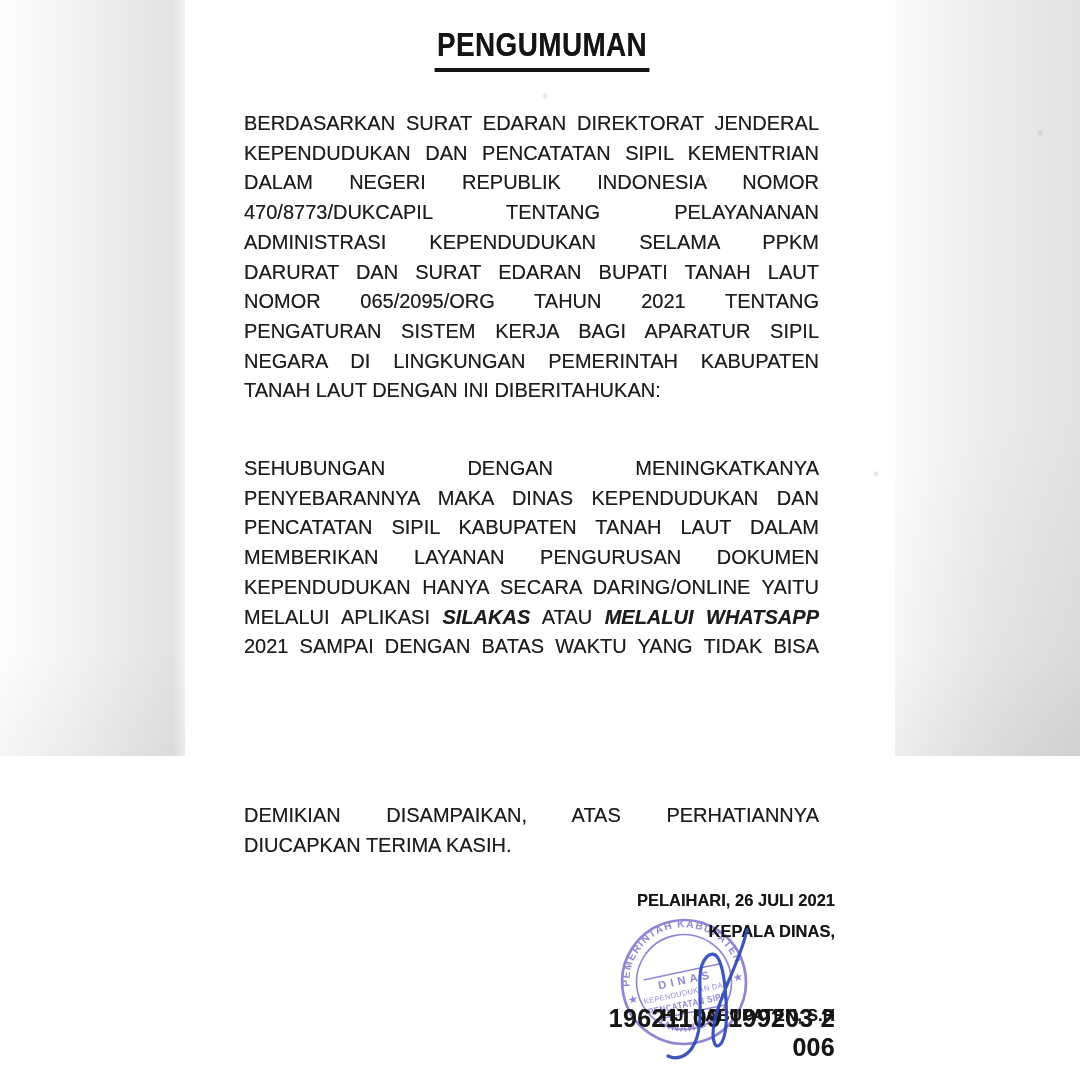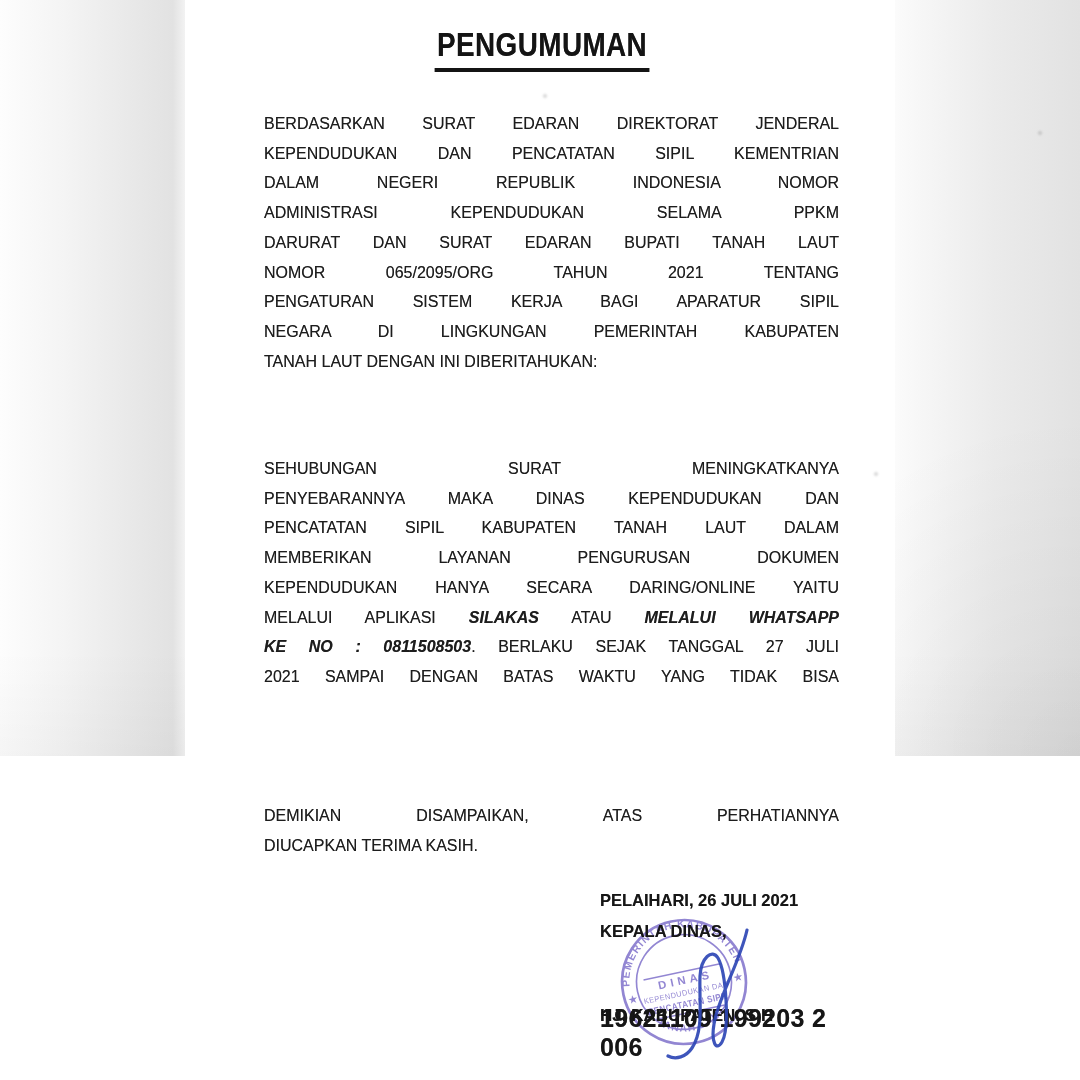--- a/index.html
+++ b/index.html
@@ -28,31 +28,31 @@
   .title-text{
     display:inline-block;
     font-size:34px; font-weight:bold; color:#141414;
     letter-spacing:0.5px;
     transform:scaleX(0.82); transform-origin:center;
     border-bottom:4px solid #141414; padding:0 3px 2px 3px;
     text-shadow:0 0 0.6px rgba(0,0,0,.6);
   }
   
   .para{
-    position:absolute; left:264px; width:575px;
-    font-size:16px; line-height:29.7px; color:#1d1d1d;
+    position:absolute; left:244px; width:575px;
+    font-size:20px; line-height:29.7px; color:#1d1d1d;
     text-shadow:0 0 0.6px rgba(0,0,0,.55);
   }
   .jl{ text-align:justify; text-align-last:justify; }
   .ll{ text-align:left; text-align-last:left; }
   .bi{ font-weight:bold; font-style:italic; }
   
   .sig-line{
     position:absolute; left:600px; width:235px;
-    text-align:left; font-weight:bold; color:#161616;
+    text-align:right; font-weight:bold; color:#161616;
     text-shadow:0 0 0.5px rgba(0,0,0,.5);
     z-index:3;
   }
   .sig-date  { top:891px; font-size:16.5px; }
   .sig-kepala{ top:922px; font-size:16.5px; }
   .sig-name  { top:1006px; font-size:17px; }
   .sig-nip   { top:1004px; font-size:25px; letter-spacing:0.3px; }
   
   .stamp{
     position:absolute; left:618px; top:916px; width:132px; height:132px;
@@ -89,36 +89,36 @@
   <div class="speck" style="left:706px;top:178px"></div>
 
   <div class="title-wrap">
     <span class="title-text">PENGUMUMAN</span>
   </div>
 
   <div class="para" style="top:109px">
     <div class="jl">BERDASARKAN SURAT EDARAN DIREKTORAT JENDERAL</div>
     <div class="jl">KEPENDUDUKAN DAN PENCATATAN SIPIL KEMENTRIAN</div>
     <div class="jl">DALAM NEGERI REPUBLIK INDONESIA NOMOR</div>
+    <div class="jl">470/8773/DUKCAPIL TENTANG PELAYANANAN</div>
     <div class="jl">ADMINISTRASI KEPENDUDUKAN SELAMA PPKM</div>
     <div class="jl">DARURAT DAN SURAT EDARAN BUPATI TANAH LAUT</div>
     <div class="jl">NOMOR 065/2095/ORG TAHUN 2021 TENTANG</div>
     <div class="jl">PENGATURAN SISTEM KERJA BAGI APARATUR SIPIL</div>
     <div class="jl">NEGARA DI LINGKUNGAN PEMERINTAH KABUPATEN</div>
     <div class="ll">TANAH LAUT DENGAN INI DIBERITAHUKAN:</div>
   </div>
 
   <div class="para" style="top:454px">
-    <div class="jl">SEHUBUNGAN SURAT MENINGKATKANYA</div>
+    <div class="jl">SEHUBUNGAN DENGAN MENINGKATKANYA</div>
     <div class="jl">PENYEBARANNYA MAKA DINAS KEPENDUDUKAN DAN</div>
     <div class="jl">PENCATATAN SIPIL KABUPATEN TANAH LAUT DALAM</div>
     <div class="jl">MEMBERIKAN LAYANAN PENGURUSAN DOKUMEN</div>
     <div class="jl">KEPENDUDUKAN HANYA SECARA DARING/ONLINE YAITU</div>
     <div class="jl"><span>MELALUI APLIKASI </span><span class="bi">SILAKAS</span><span> ATAU </span><span class="bi">MELALUI WHATSAPP</span></div>
-    <div class="jl"><span class="bi">KE NO : 0811508503</span><span>. BERLAKU SEJAK TANGGAL 27 JULI</span></div>
     <div class="jl">2021 SAMPAI DENGAN BATAS WAKTU YANG TIDAK BISA</div>
   </div>
 
   <div class="para" style="top:801px">
     <div class="jl">DEMIKIAN DISAMPAIKAN, ATAS PERHATIANNYA</div>
     <div class="ll">DIUCAPKAN TERIMA KASIH.</div>
   </div>
 
   <div class="sig-line sig-date">PELAIHARI, 26 JULI 2021</div>
   <div class="sig-line sig-kepala">KEPALA DINAS,</div>

